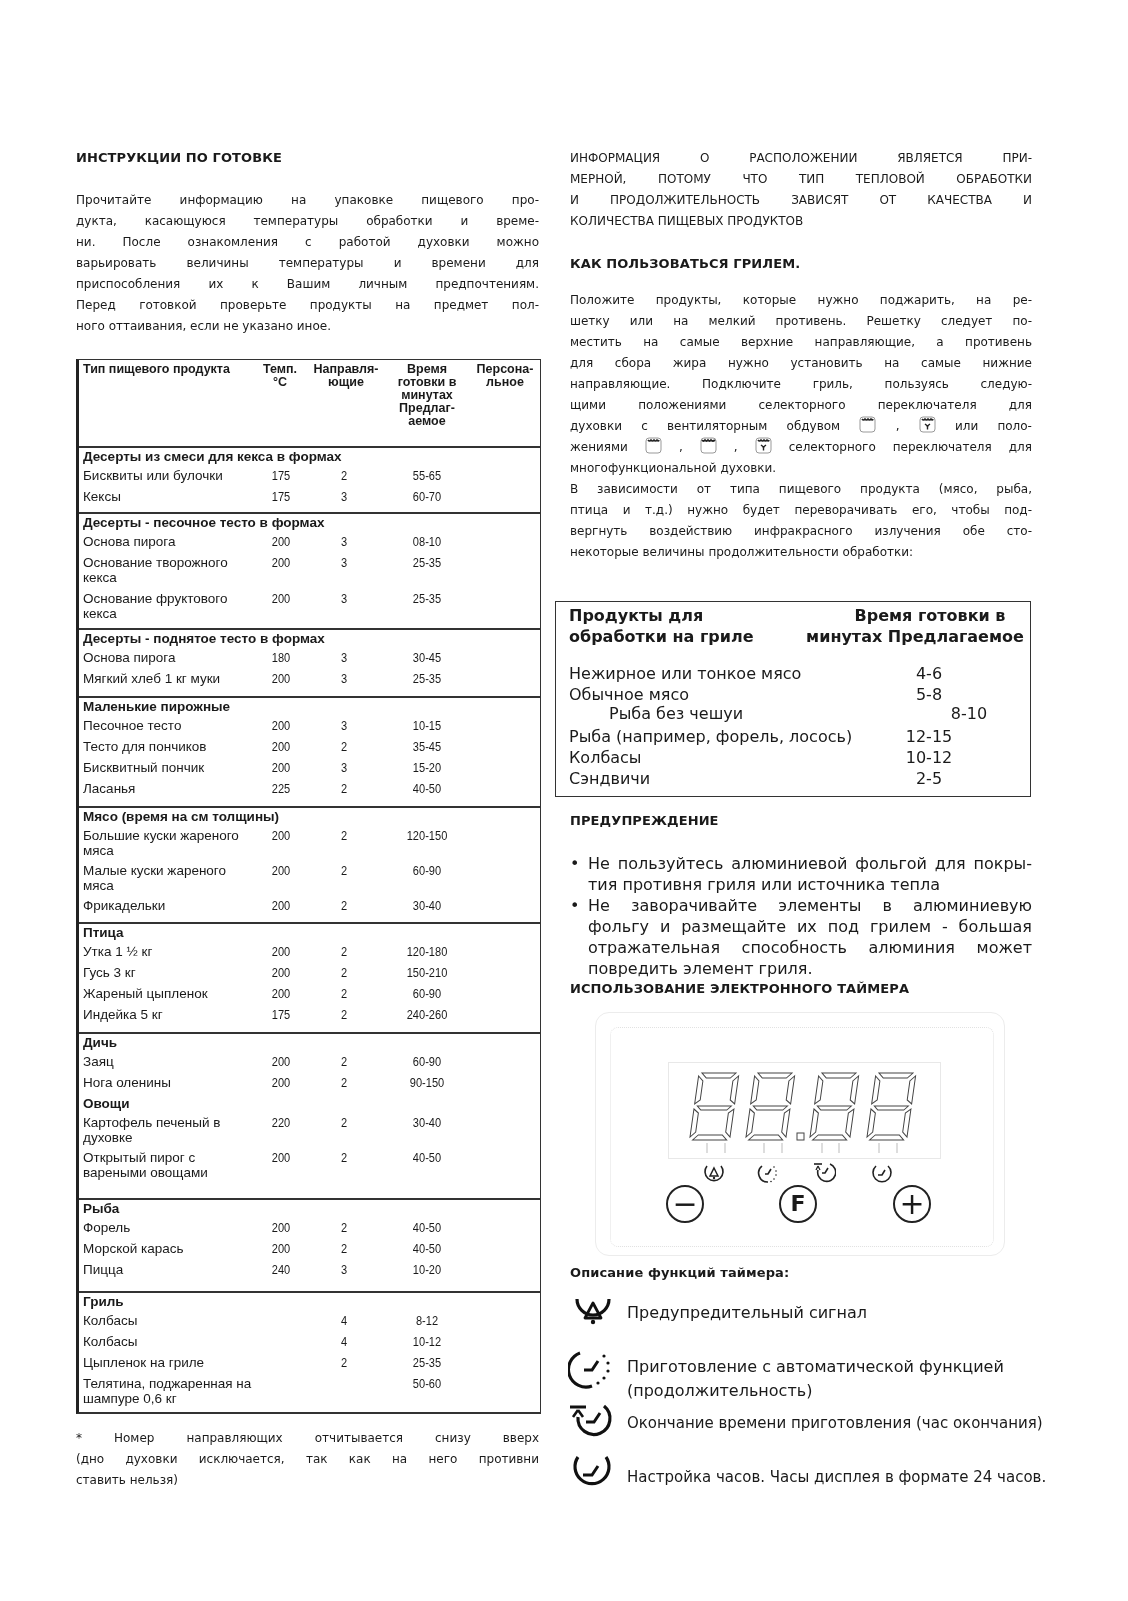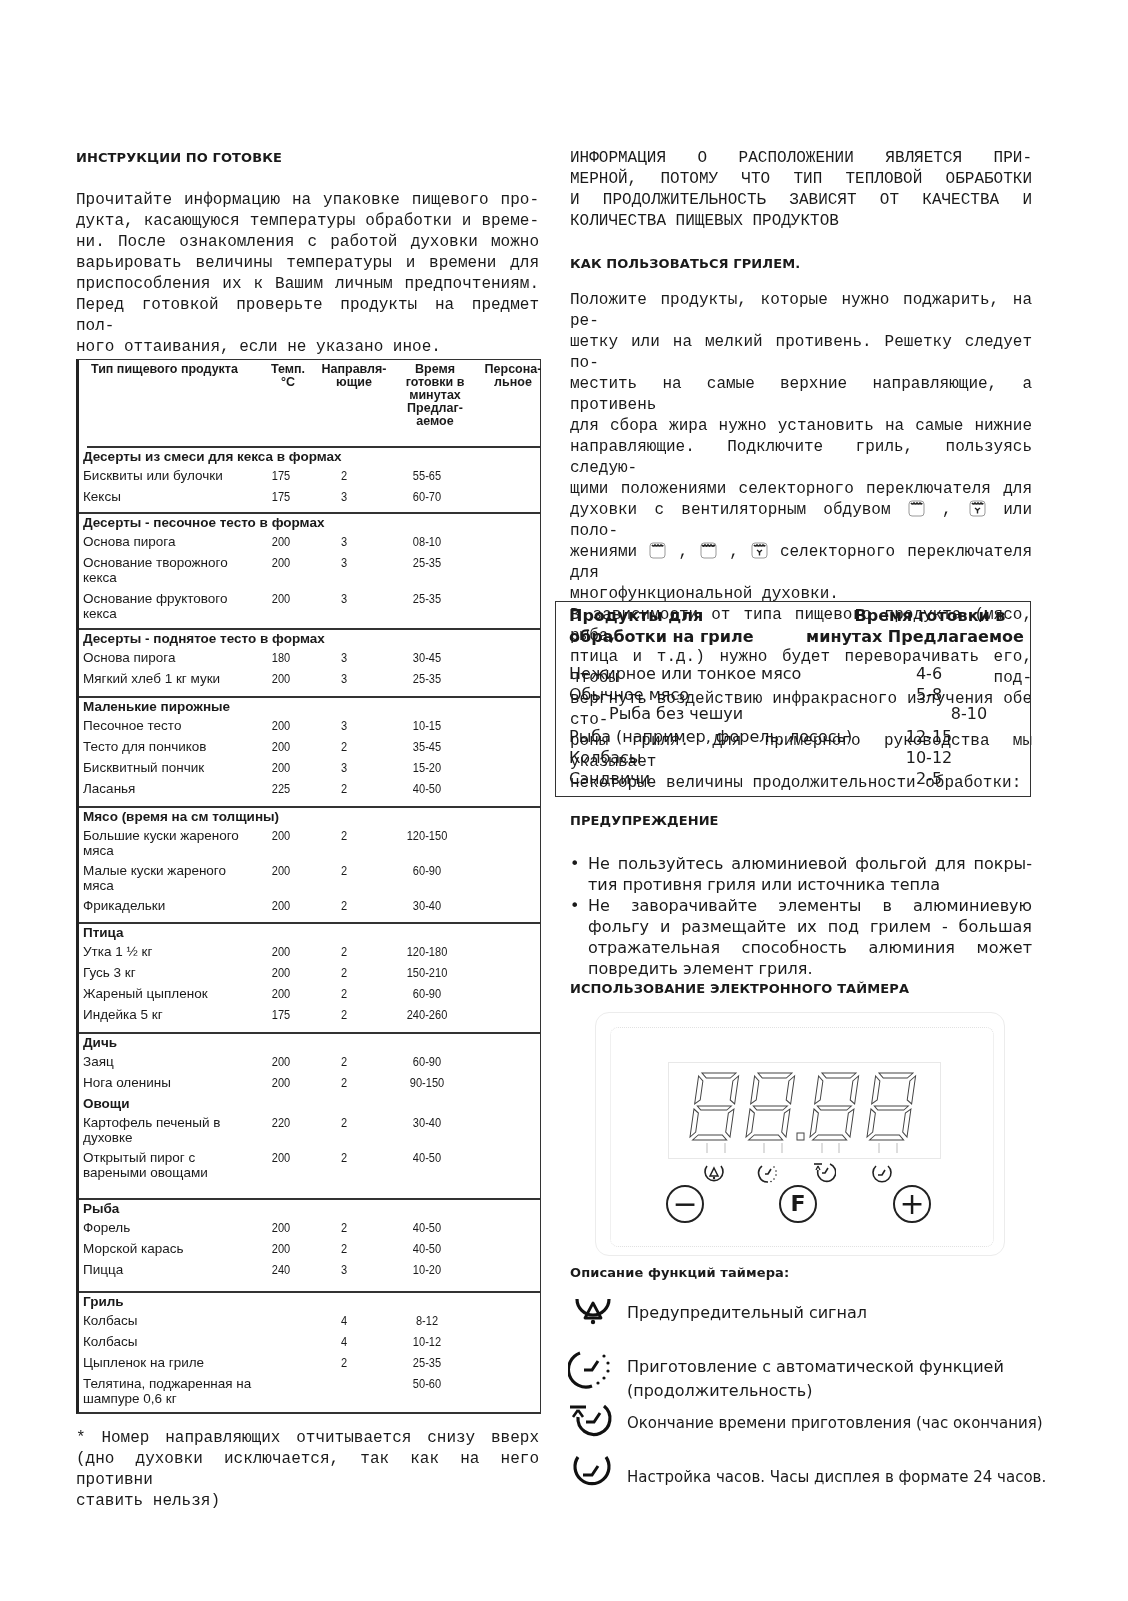--- a/index.html
+++ b/index.html
@@ -1,26 +1,26 @@
 <!DOCTYPE html>
 <html><head>
   <meta charset="utf-8">
   <style>
     html, body { margin: 0; padding: 0; background: #ffffff; }
     body { width: 1128px; height: 1601px; position: relative; overflow: hidden;
            font-family: "DejaVu Sans", sans-serif; color: #1a1a1a; }
 
     .h-bold { font-weight: bold; font-size: 13px; letter-spacing: 0.1px; }
-    .para { font-size: 16px; line-height: 21px; text-align: justify; margin: 0; font-family: Liberation Mono, monospace; }
+    .para { font-size: 12px; line-height: 21px; text-align: justify; margin: 0; }
 
     
     .ctable { position: absolute; left: 76px; top: 359px; width: 465px; height: 1055px;
               border-left: 3px solid #222; border-top: 1.5px solid #333; border-right: 1.5px solid #333; border-bottom: 2px solid #333;
               box-sizing: border-box; font-family: "Liberation Sans", sans-serif; font-size: 13px; }
-    .thead { position: absolute; left: 8px; right: 0; top: 0; height: 86px; border-bottom: 2px solid #333; }
+    .thead { position: absolute; left: 0; right: 0; top: 0; height: 86px; border-bottom: 2px solid #333; }
     .thead .th { position: absolute; top: 3px; font-weight: bold; font-size: 12.5px; line-height: 13px; text-align: center; }
     .grp { position: absolute; left: 0; right: 0; }
     .grp .sep { position: absolute; left: 0; right: 0; top: 0; border-top: 2px solid #333; }
     .grp-title { position: absolute; left: 4px; font-weight: bold; font-size: 13.5px; }
     .row { position: absolute; left: 0; right: 0; font-size: 13.5px; line-height: 15px; }
     .row .name { position: absolute; left: 4px; width: 175px; }
     .row .temp { position: absolute; left: 187px; width: 30px; text-align: center; font-family: "Liberation Sans Narrow", "Liberation Sans", sans-serif; font-size: 13px; transform: scaleX(0.85); }
     .row .shelf { position: absolute; left: 255px; width: 20px; text-align: center; font-family: "Liberation Sans", sans-serif; font-size: 13px; transform: scaleX(0.85); }
     .row .time { position: absolute; left: 318px; width: 60px; text-align: center; font-family: "Liberation Sans", sans-serif; font-size: 13px; transform: scaleX(0.85); }
 
@@ -338,21 +338,20 @@
           <circle cx="8.5" cy="10" r="1" fill="#222"></circle>
           <path d="M8.5 10 L6 8 M8.5 10 L11 8 M8.5 10 L8.5 13.5" stroke="#222" stroke-width="1.4"></path>
         </svg></span>
     <span>селекторного переключателя для</span>
   </p>
   <p class="para" style="text-align:left;">многофункциональной духовки.</p>
   <div id="grill-lines2">
       <p class="para" style="text-align-last: justify;">В зависимости от типа пищевого продукта (мясо, рыба,</p>
       <p class="para" style="text-align-last: justify;">птица и т.д.) нужно будет переворачивать его, чтобы под-</p>
       <p class="para" style="text-align-last: justify;">вергнуть воздействию инфракрасного излучения обе сто-</p>
-      <p class="para" style="text-align-last: justify;">роны гриля. Для примерного руководства мы указывает</p>
       <p class="para">некоторые величины продолжительности обработки:</p>
     </div>
 </div>
 
 <div class="gtable">
   <div class="gh" style="left:13px;top:3px;"><span>Продукты для</span><br><span>обработки на гриле</span></div>
   <div class="gh" style="left:250px;top:3px;width:218px;text-align:center;"><span style="padding-left:30px">Время готовки в</span><br><span>минутах Предлагаемое</span></div>
   <div id="grill-rows">
       <div class="grow" style="top: 61px;"><span>Нежирное или тонкое мясо</span><span class="v">4-6</span></div>
       <div class="grow" style="top: 82px;"><span>Обычное мясо</span><span class="v">5-8</span></div>

